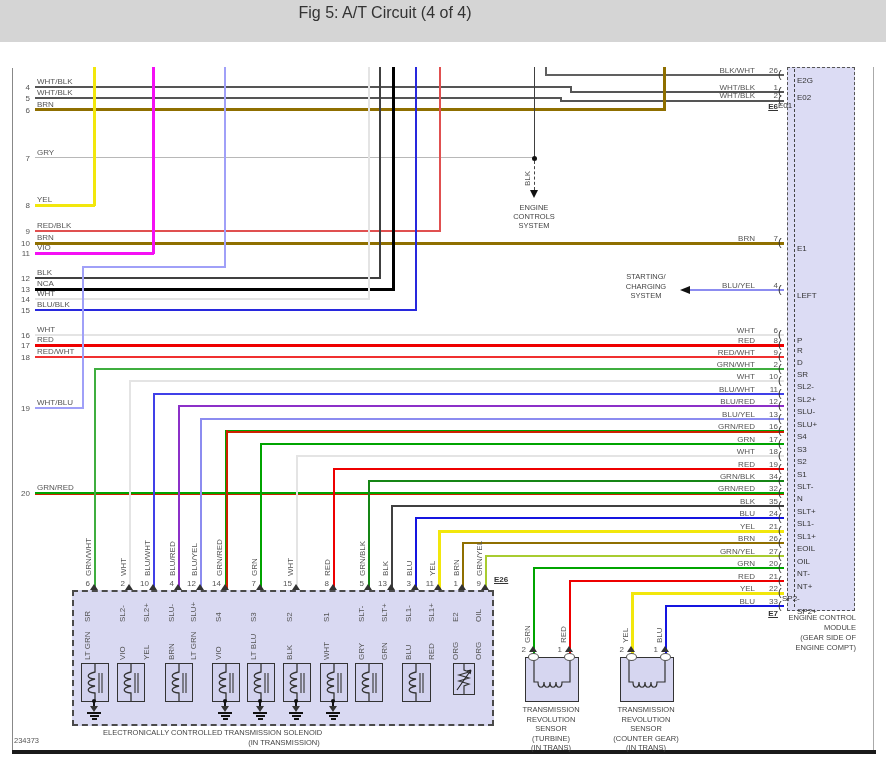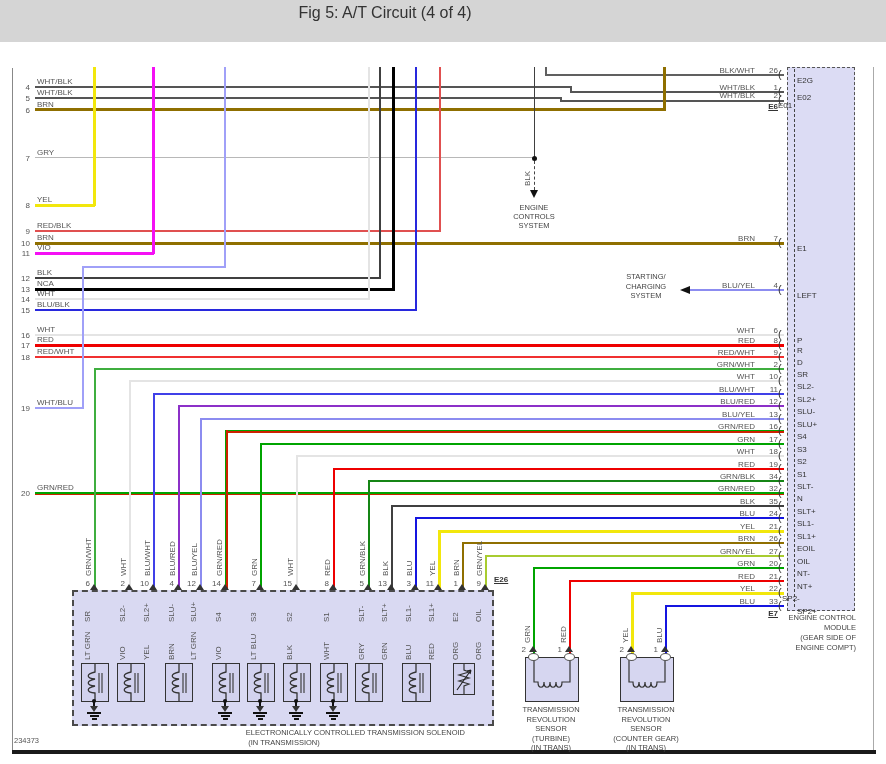--- a/index.html
+++ b/index.html
@@ -441,21 +441,21 @@
           <path d="M17 9 V29 M20 9 V29" fill="none" stroke="#333" stroke-width="1.1"></path>
         </svg></div>
       <div class="unit" style="left: 402px; top: 663px; width: 27px; height: 37px;"><svg width="26" height="37" xmlns="http://www.w3.org/2000/svg">
           <path d="M13 0 V8 C4 10 4 14 13 15 C4 17 4 21 13 22 C4 24 4 28 13 29 V37" fill="none" stroke="#333" stroke-width="1.3"></path>
           <path d="M17 9 V29 M20 9 V29" fill="none" stroke="#333" stroke-width="1.1"></path>
         </svg></div>
       <div class="unit" style="left: 453px; top: 663px; width: 20px; height: 30px;"><svg width="20" height="30" xmlns="http://www.w3.org/2000/svg">
           <path d="M10 0 V6 L15 8 L5 11 L15 14 L5 17 L15 20 L10 22 V30" fill="none" stroke="#333" stroke-width="1.2"></path>
           <path d="M3 26 L17 6 M17 6 L13 7 M17 6 L16 10" fill="none" stroke="#222" stroke-width="1.1"></path>
         </svg></div>
-      <div class="cap" style="left: 103px; top: 728px; width: 362px; text-align: right;">ELECTRONICALLY CONTROLLED TRANSMISSION SOLENOID</div>
+      <div class="cap" style="left: 103px; top: 728px; width: 362px; text-align: left;">ELECTRONICALLY CONTROLLED TRANSMISSION SOLENOID</div>
       <div class="cap" style="left: 103px; top: 738px; width: 362px; text-align: center;">(IN TRANSMISSION)</div>
       <div class="unit" style="left: 525px; top: 657px; width: 52px; height: 43px; background: rgb(214, 214, 240);"><svg width="52" height="43" xmlns="http://www.w3.org/2000/svg">
           <path d="M8 2 V24 H12 c0 7 6 7 6 0 c0 7 6 7 6 0 c0 7 6 7 6 0 c0 7 6 7 6 0 H44 V2" fill="none" stroke="#333" stroke-width="1.2"></path>
         </svg></div>
       <div class="oval" style="left: 528px; top: 653px;"></div>
       <div class="chev" style="left: 529px; top: 646px;"></div>
       <div class="num" style="left: 516px; top: 645px; width: 10px;">2</div>
       <div class="vlabel" style="left: 523px; top: 643px;">GRN</div>
       <div class="oval" style="left: 564px; top: 653px;"></div>
       <div class="chev" style="left: 565px; top: 646px;"></div>

